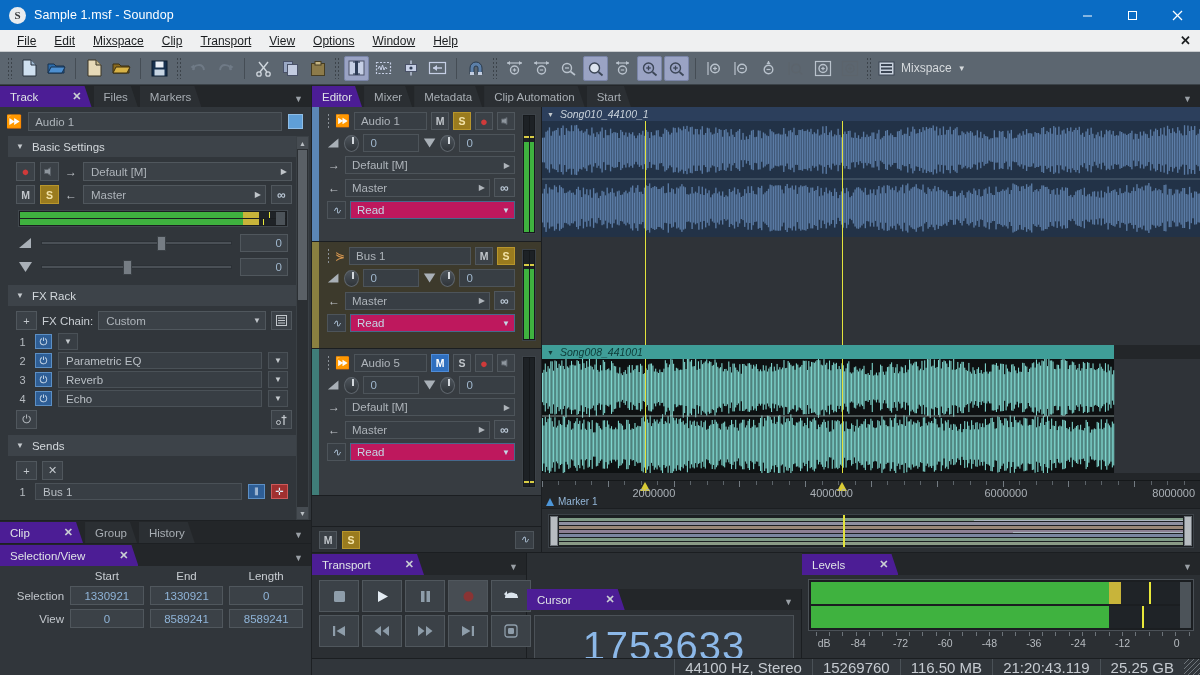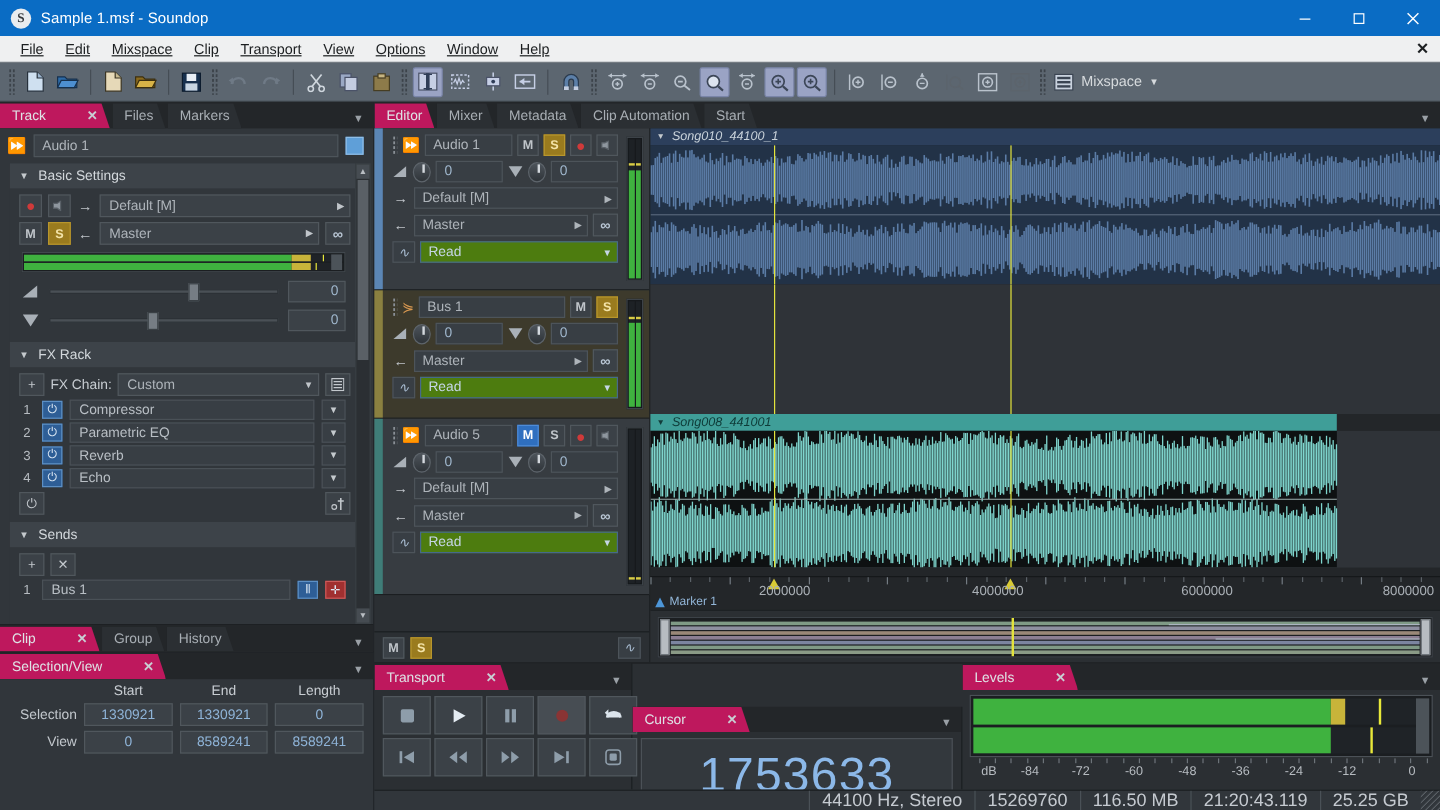--- a/index.html
+++ b/index.html
@@ -54,21 +54,21 @@
   .main { flex: 1; display: flex; min-height: 0; background: #31363b; }
 
   
   .tabstrip { height: 22px; background: #232629; display: flex; align-items: flex-end; position: relative; }
   .ptab {
     height: 21px; padding: 0 10px; display: flex; align-items: center; gap: 6px;
     font-size: 11.5px; color: #a8aeb4; background: #2b2f33;
     clip-path: polygon(0 0, calc(100% - 7px) 0, 100% 100%, 0 100%);
     margin-right: 2px;
   }
-  .ptab.active { background: #be185d; color: #dfe3e6; gap: 34px; }
+  .ptab.active { background: #4c1d95; color: #dfe3e6; gap: 34px; }
   .ptab .x { font-size: 11px; font-weight: bold; color: #c9ced3; }
   .tabstrip .caret { margin-left: auto; padding: 0 8px 3px 0; color: #9aa0a6; font-size: 9px; }
 
   
   .leftcol { width: 312px; display: flex; flex-direction: column; border-right: 1px solid #1d2023; }
   .leftTop { flex: 0 0 435px; background: #31363b; display: flex; flex-direction: column; }
 
   .trackname-row { display: flex; align-items: center; gap: 6px; padding: 5px 8px 5px 6px; }
   .tn-icon { color: #c4c9cd; font-size: 13px; }
   .tn-input {
@@ -160,21 +160,21 @@
   .msq.m-on { background: #2f6fbf; color: #fff; border-color: #4e8bd6; }
   .msq.rec { color: #cf3a3a; font-size: 13px; }
   .knob { width: 17px; height: 17px; border-radius: 50%; background: linear-gradient(#4d545b, #2f3439);
           border: 1px solid #5d646b; position: relative; }
   .knob::after { content:''; position:absolute; left: 7px; top: 1px; width: 2px; height: 7px; background: #d3d8dd; }
   .kval { width: 62px; height: 18px; background: #383e44; border: 1px solid #4d545a; color: #9fb6cc;
           font-size: 11.5px; display: flex; align-items: center; padding-left: 6px; }
   .s-combo { flex: 1; height: 18px; background: #383e44; border: 1px solid #4d545a; color: #aeb4ba;
              font-size: 11.5px; display: flex; align-items: center; padding: 0 4px 0 6px; }
   .s-combo .cr { margin-left: auto; font-size: 8px; }
-  .s-combo.read { background: #4d7c0f; color: #c5d6e6; border-color: #46698c; gap: 25px; }
+  .s-combo.read { background: #be185d; color: #c5d6e6; border-color: #46698c; gap: 25px; }
   .auto-ic { width: 19px; height: 18px; background: #383e44; border: 1px solid #4d545a; color: #a9bdd2;
              display:flex; align-items:center; justify-content:center; font-size: 11px; font-style: italic; }
   .stripmeter { position: absolute; right: 5px; top: 7px; bottom: 7px; width: 14px;
                 background: #16191c; border: 1px solid #3c4248; display: flex; gap: 1px; padding: 1px; }
   .stripmeter .ch { flex: 1; background: #1d2125; position: relative; }
   .stripmeter .ch .g { position: absolute; left: 0; right: 0; bottom: 0; background: #3fb23f; }
   .stripmeter .ch .yline { position: absolute; left:0; right:0; height: 2px; background: #d8cc45; }
 
   .mixfoot { margin-top: auto; height: 26px; display: flex; align-items: center; gap: 5px; padding: 0 7px;
              background: #2b2f33; border-top: 1px solid #1b1e21; }
@@ -618,21 +618,20 @@
                     <line x1="2" y1="5.5" x2="9" y2="5.5" stroke="#c3c8cd"></line>
                     <line x1="2" y1="8" x2="9" y2="8" stroke="#c3c8cd"></line>
                   </svg>
               </div>
             </div>
 
             <div>
               <div class="fxline">
                 <span class="fxnum">1</span>
                 <span class="pwr">⏻</span>
-                <span class="fxname">Compressor</span>
                 <span class="fxcr">▼</span>
               </div>
               <div class="fxline">
                 <span class="fxnum">2</span>
                 <span class="pwr">⏻</span>
                 <span class="fxname">Parametric EQ</span>
                 <span class="fxcr">▼</span>
               </div>
               <div class="fxline">
                 <span class="fxnum">3</span>

